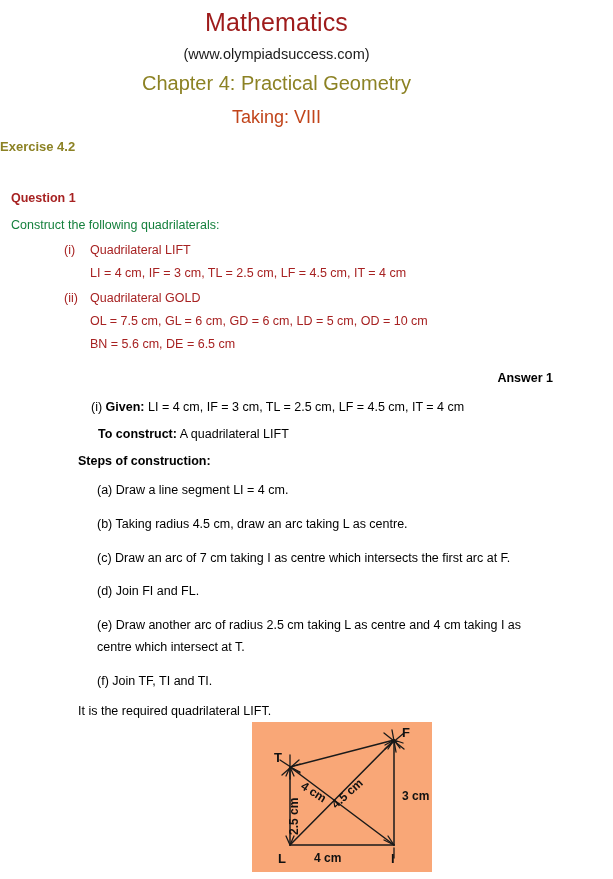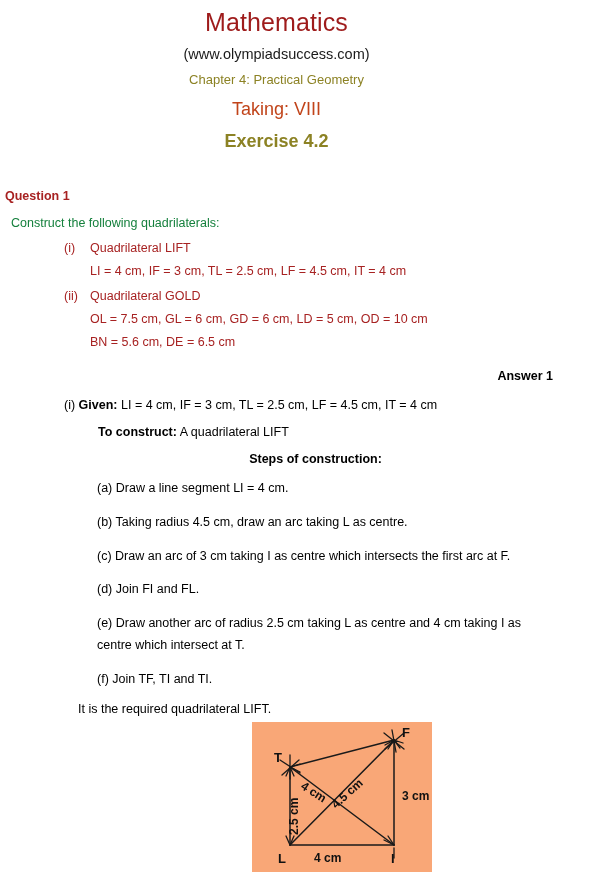--- a/index.html
+++ b/index.html
@@ -37,52 +37,52 @@
   .doc-site {
     text-align: center;
     font-size: 14.5px;
     color: #1a1a1a;
     margin: 0;
     padding-top: 9px;
     font-weight: normal;
   }
   .doc-chapter {
     text-align: center;
+    font-size: 20px;
+    color: #8c8224;
+    margin: 0;
+    padding-top: 10px;
+    font-weight: normal;
+  }
+  .doc-class {
+    text-align: center;
+    font-size: 18px;
+    color: #c1441a;
+    margin: 0;
+    padding-top: 12px;
+    font-weight: normal;
+  }
+  .doc-exercise {
+    text-align: left;
     font-size: 13px;
     color: #8c8224;
     margin: 0;
-    padding-top: 10px;
-    font-weight: normal;
-  }
-  .doc-class {
-    text-align: center;
-    font-size: 18px;
-    color: #c1441a;
-    margin: 0;
-    padding-top: 12px;
-    font-weight: normal;
-  }
-  .doc-exercise {
-    text-align: center;
-    font-size: 18px;
-    color: #8c8224;
-    margin: 0;
     padding-top: 11px;
     font-weight: bold;
   }
 
   
   .q-wrap {
     padding-top: 37px;
   }
   .q-heading {
     font-size: 12.5px;
     font-weight: bold;
     color: #a72222;
-    padding-left: 5px;
+    padding-left: 11px;
   }
   .q-intro {
     font-size: 12.5px;
     color: #15803d;
     padding-left: 11px;
     padding-top: 13px;
   }
   .q-item {
     font-size: 12.5px;
     color: #a72222;
@@ -109,37 +109,36 @@
     font-size: 12.5px;
     font-weight: bold;
     color: #000000;
     padding-left: 11px;
     text-align: right;
   }
   .a-given {
     font-size: 12.5px;
     color: #000;
     padding-top: 15px;
-    padding-left: 64px;
+    padding-left: 91px;
   }
   .a-given .lbl { font-weight: bold; }
   .a-construct {
     font-size: 12.5px;
     color: #000;
     padding-top: 13px;
     padding-left: 78px;
   }
   .a-construct .lbl { font-weight: bold; margin-left: 20px; }
   .a-steps-title {
     font-size: 12.5px;
     font-weight: bold;
     color: #000;
     padding-top: 13px;
     padding-left: 78px;
-    text-align: center;
   }
   .a-step {
     font-size: 12.5px;
     color: #000;
     padding-top: 12px;
     padding-left: 97px;
     padding-right: 8px;
     line-height: 1.75;
   }
   .a-final {
@@ -207,21 +206,21 @@
 
     <div class="a-construct">
       <span class="lbl">To construct:</span>
       <span>A quadrilateral LIFT</span>
     </div>
 
     <div class="a-steps-title">Steps of construction:</div>
 
     <div class="a-step">(a) Draw a line segment LI = 4 cm.</div>
     <div class="a-step">(b) Taking radius 4.5 cm, draw an arc taking L as centre.</div>
-    <div class="a-step">(c) Draw an arc of 3 cm taking I as centre which intersects the first arc at F.</div>
+    <div class="a-step">(c) Draw an arc of 7 cm taking I as centre which intersects the first arc at F.</div>
     <div class="a-step">(d) Join FI and FL.</div>
     <div class="a-step">(e) Draw another arc of radius 2.5 cm taking L as centre and 4 cm taking I as centre which intersect at T.</div>
     <div class="a-step">(f) Join TF, TI and TI.</div>
 
     <div class="a-final">It is the required quadrilateral LIFT.</div>
   </div>
 
   <div class="fig-wrap">
     <svg class="fig-svg" viewBox="0 0 180 150" xmlns="http://www.w3.org/2000/svg">
       <rect x="0" y="0" width="180" height="150" fill="#f9a777"></rect>

